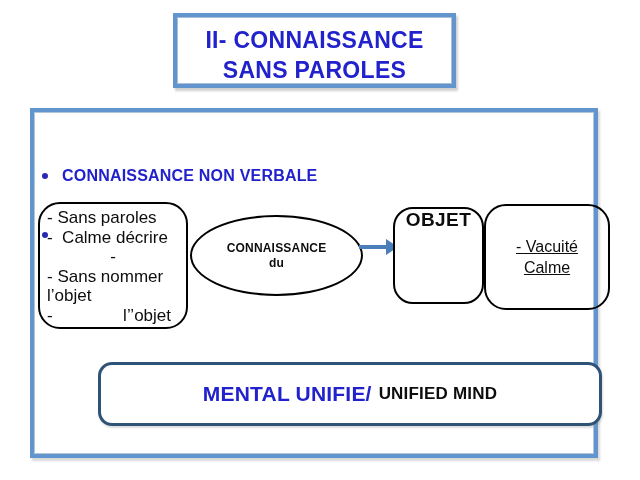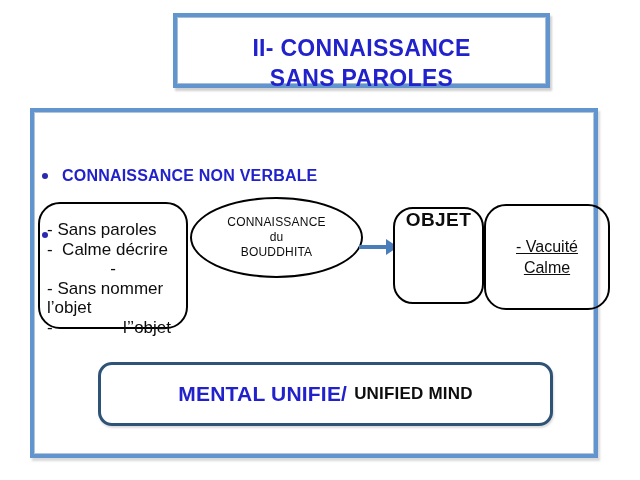--- a/index.html
+++ b/index.html
@@ -12,25 +12,25 @@
   }
   html,body{margin:0;padding:0;background:#fff;}
   #stage{
     position:relative;width:640px;height:480px;background:#ffffff;
     font-family:"Liberation Sans",sans-serif;overflow:hidden;
   }
   .abs{position:absolute;box-sizing:border-box;}
 
   
   #title-box{
-    left:173px;top:13px;width:377px;height:75px;
+    left:173px;top:13px;width:283px;height:75px;
     border:4px solid var(--frame-blue);
     box-shadow:inset 0 0 0 1px rgba(61,111,165,.45), 2px 3px 2px rgba(120,120,120,.35);
     text-align:center;color:var(--text-blue);
-    font-weight:bold;font-size:23px;line-height:30px;padding-top:16px;
+    font-weight:bold;font-size:23px;line-height:30px;padding-top:8px;
     letter-spacing:.3px;
   }
 
   
   #outer-box{
     left:30px;top:108px;width:568px;height:350px;
     border:4px solid var(--frame-blue);
     box-shadow:inset 0 0 0 1px rgba(61,111,165,.40), 2px 3px 2px rgba(130,130,130,.30);
   }
 
@@ -43,34 +43,34 @@
   }
   .bullet-text{
     color:var(--text-blue);font-weight:bold;font-size:16px;line-height:19px;
     letter-spacing:.2px;
   }
 
   
   #left-box{
     left:38px;top:202px;width:150px;height:127px;
     border:2.5px solid #000;border-radius:22px;
-    padding:16px 7px 0 7px;color:var(--ink);
+    padding:4px 7px 0 7px;color:var(--ink);
     font-size:17px;line-height:19.5px;
   }
   .lb-line{white-space:pre;}
   .lb-center{text-align:center;}
   .lb-split{display:flex;justify-content:space-between;padding-right:8px;}
 
   
   #ellipse{
-    left:190px;top:197px;width:173px;height:81px;
+    left:190px;top:215px;width:173px;height:81px;
     border:2.5px solid #000;border-radius:50%;
     display:flex;flex-direction:column;justify-content:center;
     text-align:center;color:var(--ink);
-    font-weight:normal;font-size:12px;line-height:15px;letter-spacing:.2px;
+    font-weight:bold;font-size:12px;line-height:15px;letter-spacing:.2px;
   }
 
   
   #arrow-shaft{left:359px;top:245px;width:29px;height:4px;background:var(--arrow-blue);}
   #arrow-head{
     left:386px;top:239px;width:0;height:0;
     border-left:12px solid var(--arrow-blue);
     border-top:8px solid transparent;border-bottom:8px solid transparent;
   }
 
@@ -88,21 +88,21 @@
     left:484px;top:204px;width:126px;height:106px;
     border:2.5px solid #000;border-radius:22px;
     display:flex;flex-direction:column;justify-content:center;
     text-align:center;color:var(--ink);font-size:16px;line-height:21px;
     background:transparent;
     text-decoration:underline;
   }
 
   
   #mental-box{
-    left:98px;top:362px;width:455px;height:64px;
+    left:98px;top:362px;width:504px;height:64px;
     border:3px solid var(--footer-border);border-radius:14px;
     display:flex;align-items:center;justify-content:center;
     box-shadow:1px 2px 2px rgba(140,140,140,.3);
     background:#fff;
   }
   #mental-primary{color:var(--text-blue);font-weight:bold;font-size:21px;letter-spacing:.2px;}
   #mental-secondary{color:var(--ink);font-weight:bold;font-size:17px;margin-left:7px;letter-spacing:.2px;}
 </style>
 </head>
 <body>
@@ -134,21 +134,20 @@
     <div class="lb-line">l’objet</div>
     <div class="lb-line lb-split">
       <span>-</span>
       <span>l’’objet</span>
     </div>
   </div>
 
   <div id="ellipse" class="abs">
     <div>CONNAISSANCE</div>
     <div>du</div>
-    <div>BOUDDHITA</div>
   </div>
 
   <div id="arrow-shaft" class="abs"></div>
   <div id="arrow-head" class="abs"></div>
 
   <div id="objet-box" class="abs">
     <span>OBJET</span>
   </div>
 
   <div id="qualities-box" class="abs">

